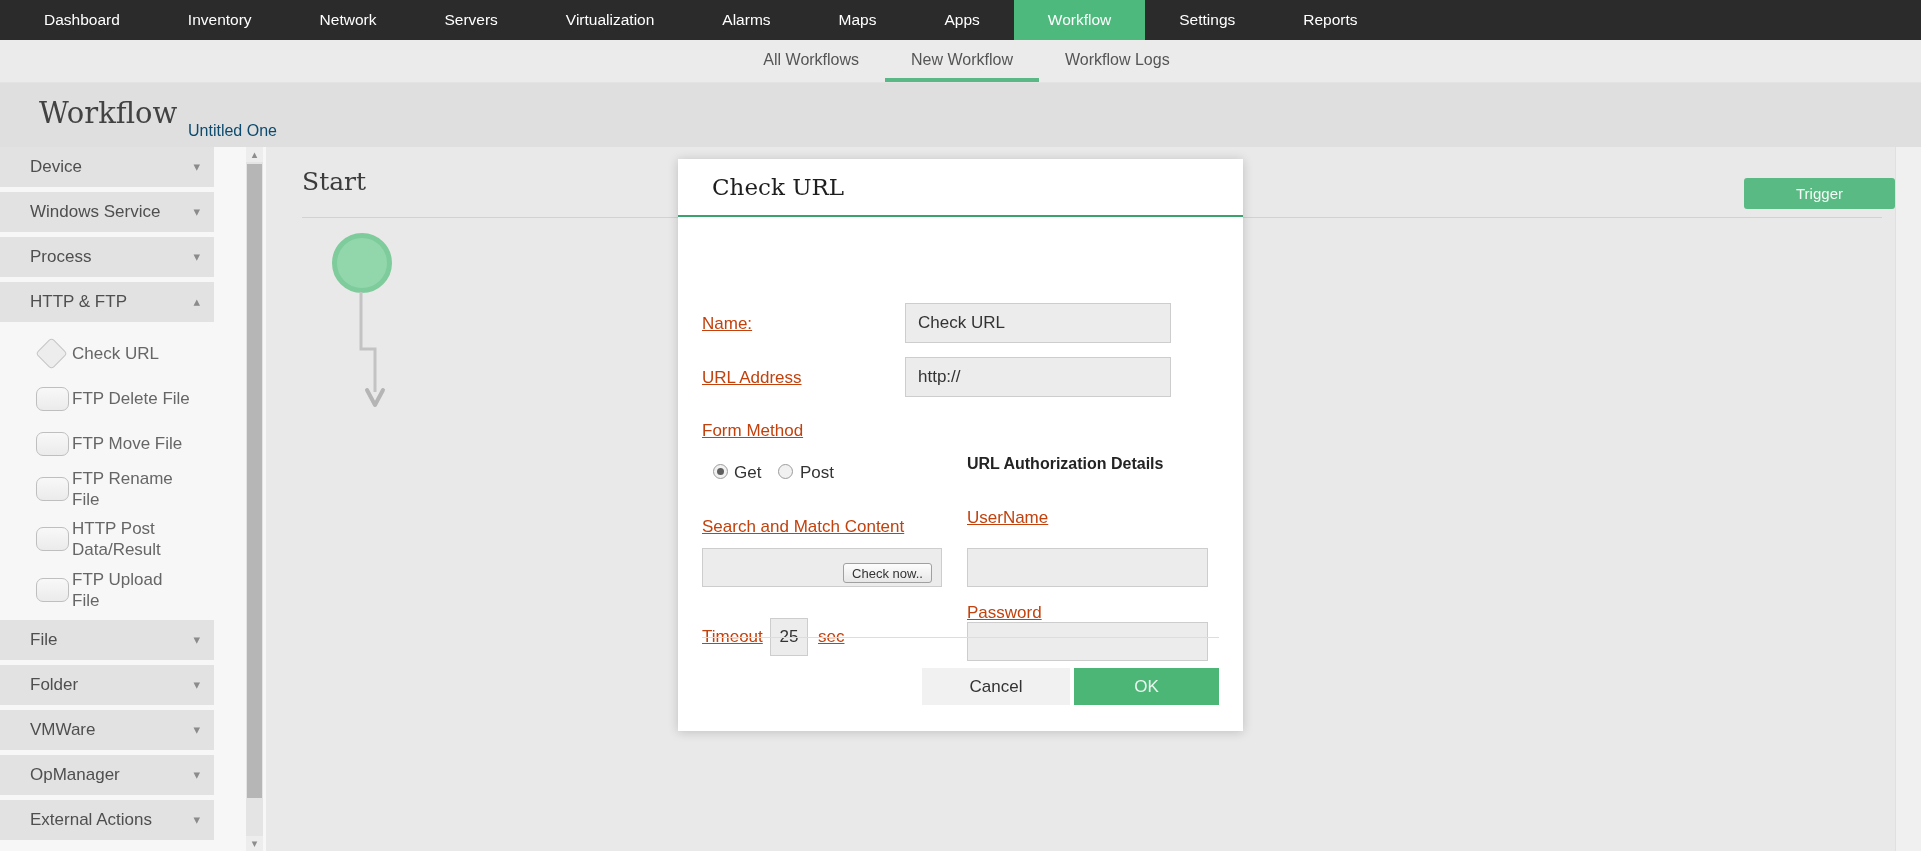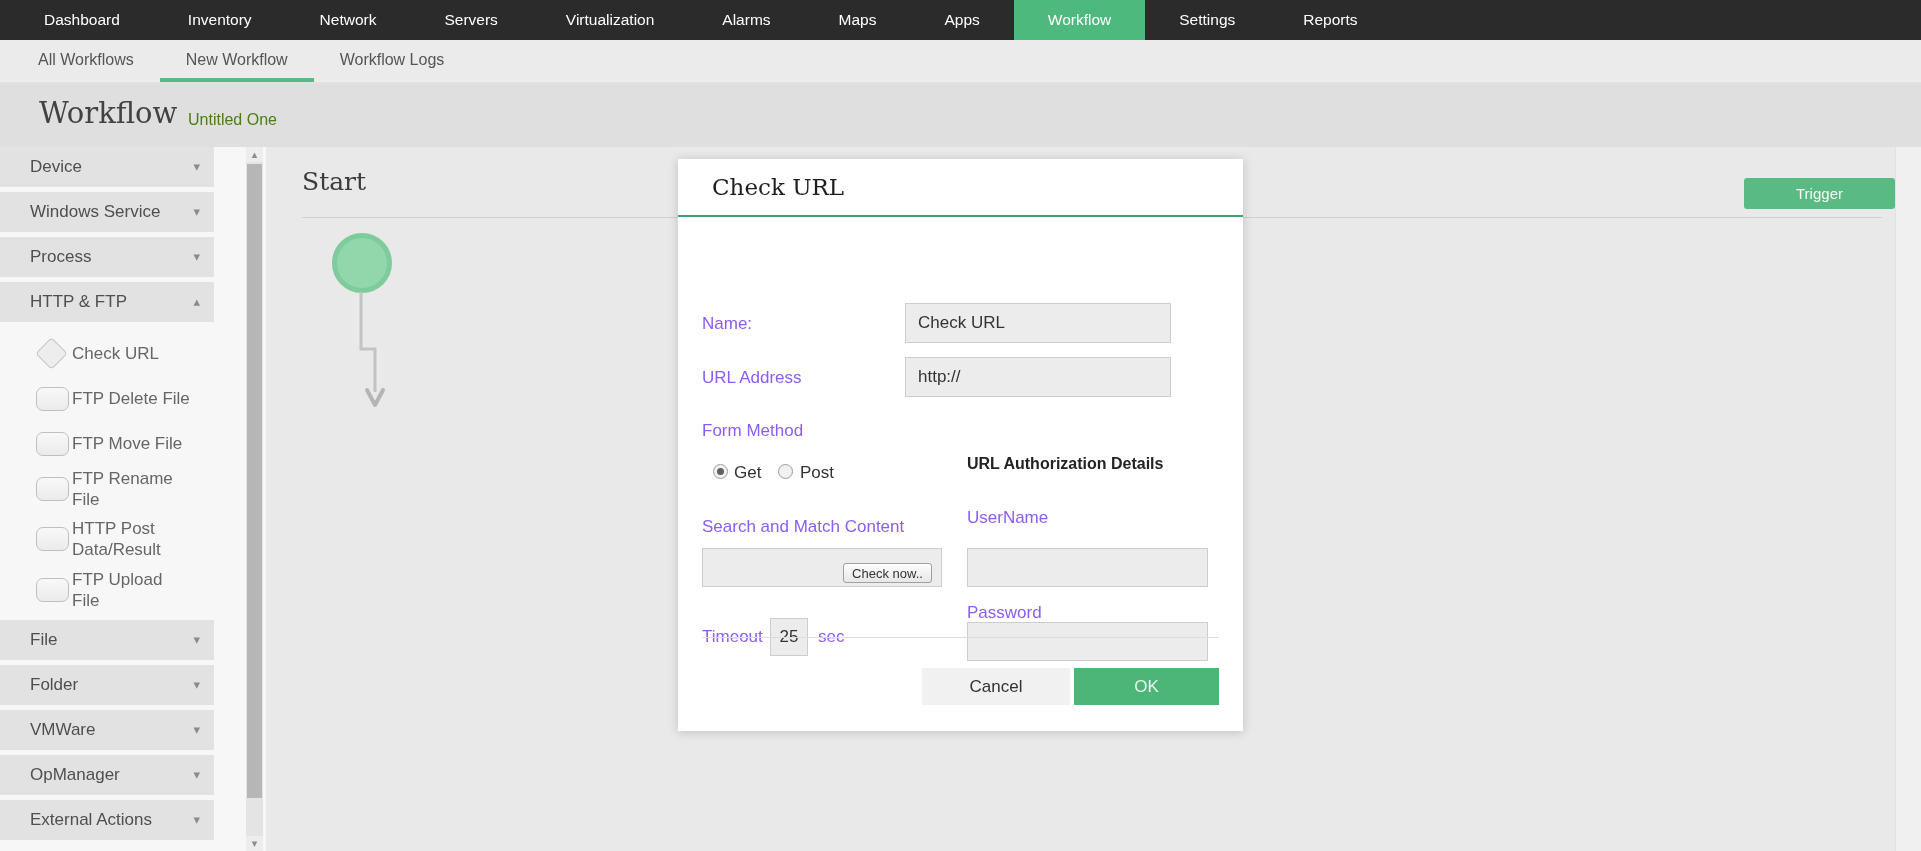--- a/index.html
+++ b/index.html
@@ -5,28 +5,28 @@
   * { margin:0; padding:0; box-sizing:border-box; }
   body { font-family:"Liberation Sans", sans-serif; background:#f7f7f7; }
   #root { position:relative; width:1921px; height:851px; overflow:hidden; background:#f7f7f7; }
 
   
   .nav { position:absolute; left:0; top:0; width:1921px; height:40px; background:#2b2b2b; display:flex; align-items:stretch; padding-left:10px; }
   .nav-item { color:#ffffff; font-size:15.5px; line-height:40px; padding:0 34px; cursor:pointer; white-space:nowrap; }
   .nav-item.active { background:#4eb97c; }
 
   
-  .tabrow { position:absolute; left:0; top:40px; width:1921px; height:43px; background:#ebebeb; display:flex; padding-left:12px; border-bottom:1px solid #e3e3e3; }
+  .tabrow { position:absolute; left:0; top:40px; width:1921px; height:43px; background:#ebebeb; display:flex; padding-left:12px; border-bottom:1px solid #e3e3e3;justify-content:center; }
   .tab { color:#555; font-size:16px; line-height:39px; padding:0 26px; cursor:pointer; border-bottom:4px solid transparent; white-space:nowrap; }
   .tab.active { border-bottom-color:#59b885; }
 
   
   .pagehead { position:absolute; left:0; top:83px; width:1921px; height:64px; background:#dfdfdf; }
   .pagehead .title { position:absolute; left:39px; top:13px; font-family:"DejaVu Serif", serif; font-size:29px; color:#424242; }
-  .pagehead .subtitle { position:absolute; left:188px; top:28px; font-size:16px; color:#4d7c0f; }
+  .pagehead .subtitle { position:absolute; left:188px; top:39px; font-size:16px; color:#0c4a6e; }
 
   
   .sidebar { position:absolute; left:0; top:147px; width:214px; height:704px; }
   .acc { position:relative; height:40px; margin-bottom:5px; background:#e2e2e2; cursor:pointer; }
   .acc .lbl { position:absolute; left:30px; top:0; line-height:40px; font-size:17px; color:#4f4f4f; }
   .acc .caret { position:absolute; right:14px; top:0; line-height:40px; font-size:13px; color:#8b8b8b; }
   .subpanel { padding:4px 0 8px 0; }
   .subitem { position:relative; min-height:45px; display:flex; align-items:center; cursor:pointer; }
   .subitem .icon-diamond { position:absolute; left:40px; width:23px; height:23px; border:1px solid #c6c6c6; border-radius:4px; background:#ededed; transform:rotate(45deg); }
   .subitem .icon-rect { position:absolute; left:36px; width:33px; height:24px; border:1px solid #bfbfbf; border-radius:7px; background:linear-gradient(#f8f8f8,#ebebeb); }
@@ -47,21 +47,21 @@
   .connector { position:absolute; left:80px; top:139px; }
   .rstrip { position:absolute; left:1895px; top:147px; width:26px; height:704px; background:#f0f0f0; border-left:1px solid #e0e0e0; }
 
   .trigger-btn { position:absolute; left:1478px; top:31px; width:151px; height:31px; background:#59bb83; border:none; border-radius:3px; color:#f4fbf7; font-size:15px; font-family:"Liberation Sans", sans-serif; cursor:pointer; }
 
   
   .modal { position:absolute; left:412px; top:12px; width:565px; height:572px; background:#ffffff; box-shadow:0 1px 10px rgba(0,0,0,0.18); }
   .modal-head { position:relative; height:58px; border-bottom:2px solid #3aa26d; }
   .modal-title { position:absolute; left:34px; top:15px; font-family:"DejaVu Serif", serif; font-size:23px; color:#1e1e1e; }
   .modal-body { position:relative; height:512px; }
-  .flabel { position:absolute; font-size:17px; color:#8b5cf6; }
+  .flabel { position:absolute; font-size:17px; color:#c2410c;text-decoration:underline; }
   .finput { position:absolute; background:#ececec; border:1px solid #cdcdcd; font-size:17px; color:#333; padding:0 12px; font-family:"Liberation Sans", sans-serif; }
   .auth-header { position:absolute; font-size:16px; font-weight:bold; color:#232323; }
   .radio { position:absolute; width:15px; height:15px; border-radius:50%; border:1px solid #9c9c9c; background:#f1f1f1; display:inline-block; cursor:pointer; }
   .radio.selected::after { content:""; position:absolute; left:3px; top:3px; width:7px; height:7px; border-radius:50%; background:#5f5f5f; }
   .rlabel { position:absolute; font-size:17px; color:#333; cursor:pointer; }
   .checknow-btn { position:absolute; left:165px; top:346px; width:89px; height:20px; border:1px solid #a0a0a0; border-radius:3px; background:linear-gradient(#fdfdfd,#e7e7e7); font-size:13px; color:#333; font-family:"Liberation Sans", sans-serif; cursor:pointer; }
   .modal-divider { position:absolute; left:24px; top:420px; width:517px; height:1px; background:#dddddd; }
   .cancel-btn { position:absolute; left:244px; top:451px; width:148px; height:37px; background:#f1f1f1; border:none; font-size:17px; color:#333; font-family:"Liberation Sans", sans-serif; cursor:pointer; }
   .ok-btn { position:absolute; left:396px; top:451px; width:145px; height:37px; background:#4cb677; border:none; font-size:17px; color:#eaf6ef; font-family:"Liberation Sans", sans-serif; cursor:pointer; }
 </style>

